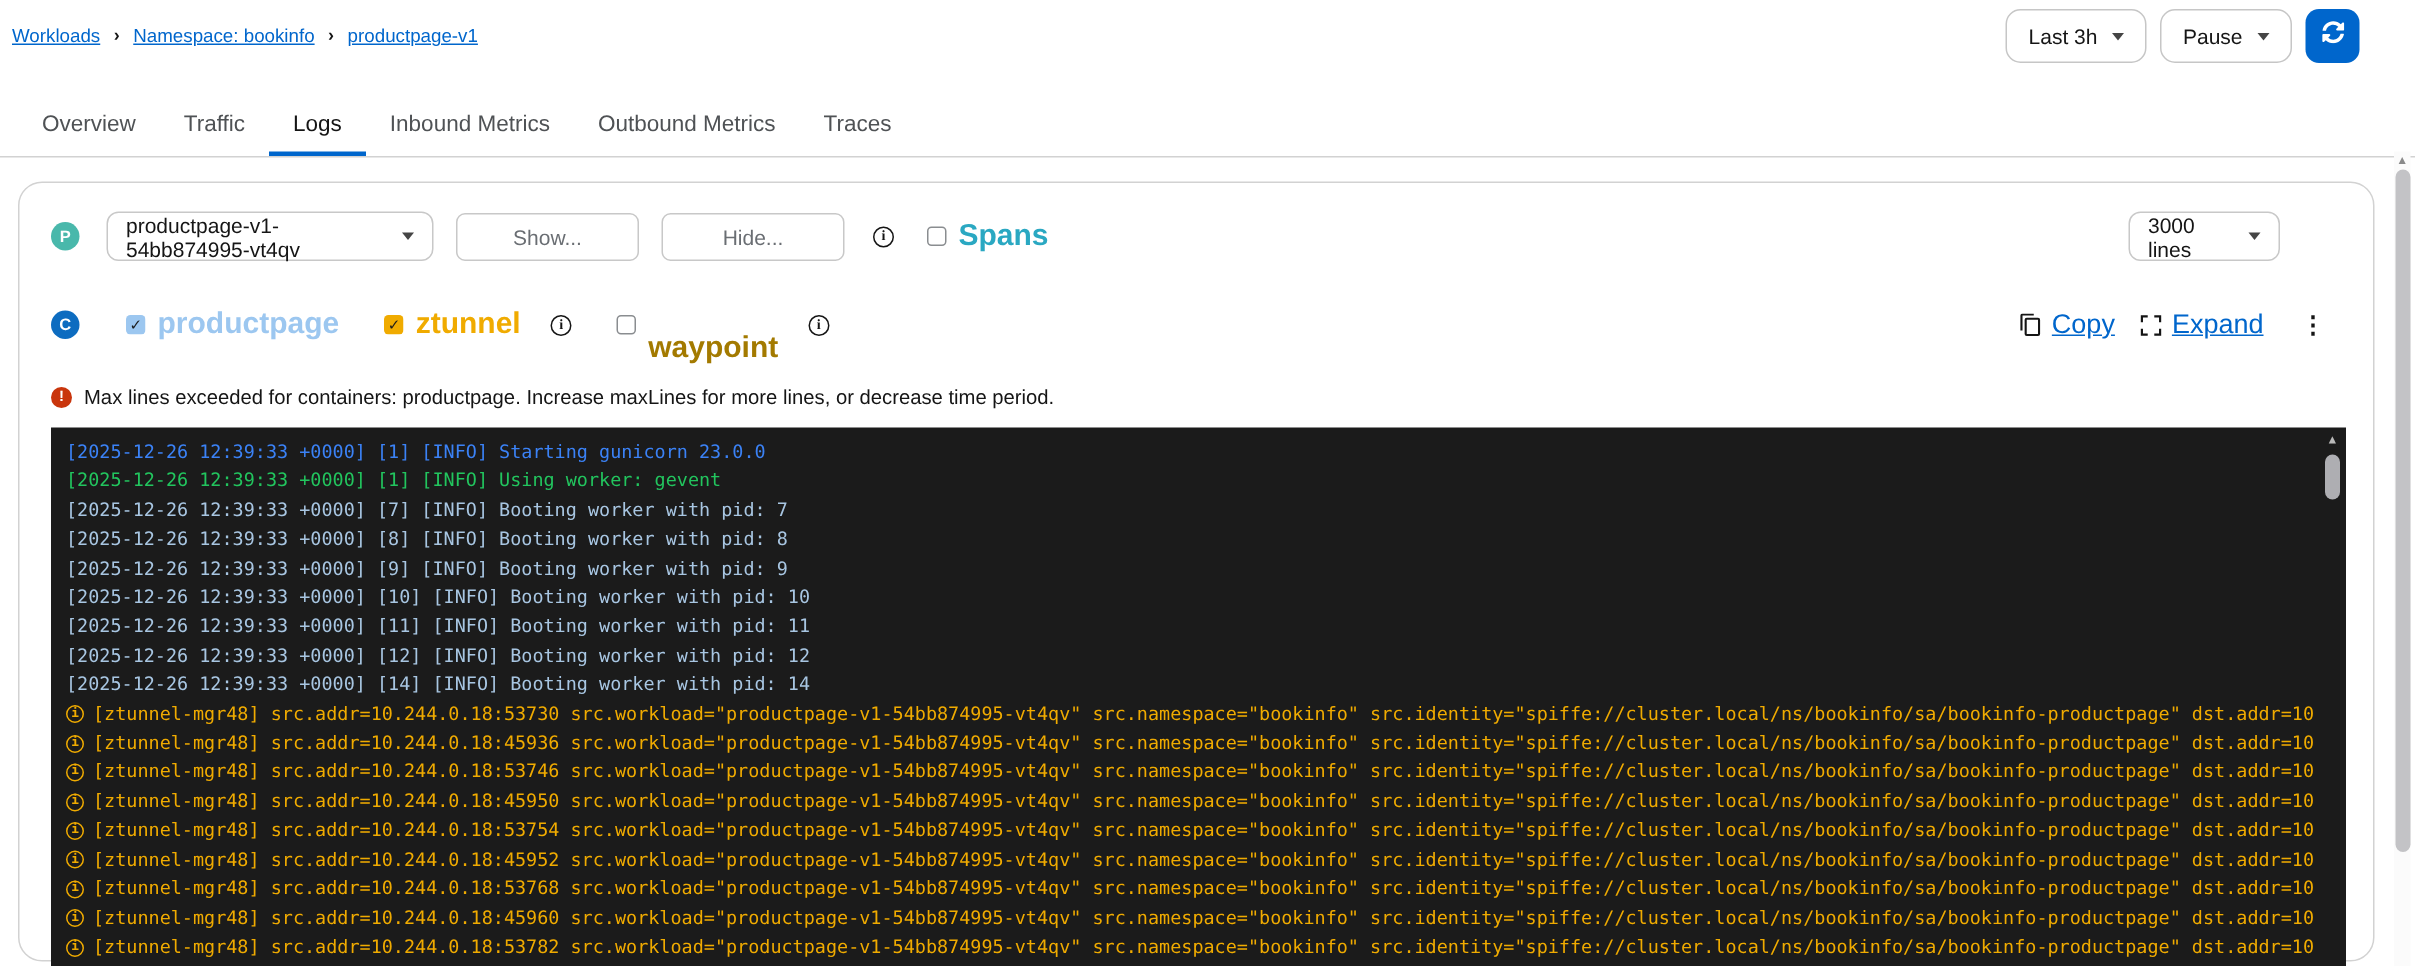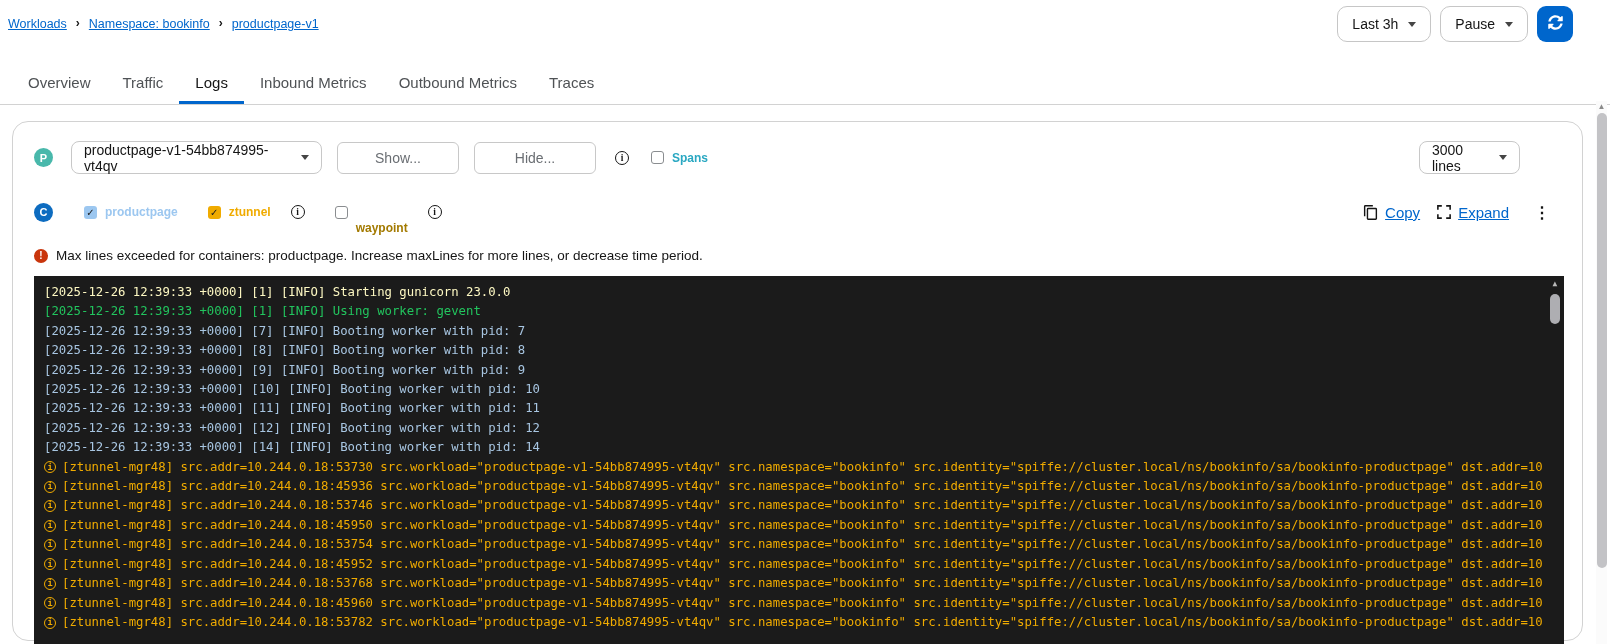--- a/index.html
+++ b/index.html
@@ -37,23 +37,23 @@
     font-family:"Liberation Sans",sans-serif; color:#151515; width:122px;text-align:center; }
   .text-input::placeholder { color:#6a6e73; }
   .info-icon { width:14px; height:14px; border:1.6px solid #151515; border-radius:50%;
     display:inline-flex; align-items:center; justify-content:center; font-size:9.5px; font-weight:bold;
     color:#151515; font-family:"Liberation Serif",serif; flex:0 0 auto; }
 
   .cb { width:13px; height:13px; border:1px solid #8a8d90; border-radius:3px; background:#fff;
     display:inline-flex; align-items:center; justify-content:center; font-size:10px; color:#1b1b1b;
     cursor:pointer; flex:0 0 auto; }
   .cb.checked { border-color:transparent; }
-  .cb-label { font-size:12px; font-weight:bold; }
-
-  .link { color:#0066cc; text-decoration:underline; font-size:15px; cursor:pointer; }
+  .cb-label { font-size:20px; font-weight:bold; }
+
+  .link { color:#0066cc; text-decoration:underline; font-size:18px; cursor:pointer; }
   .kebab-icon { font-size:16px; font-weight:bold; color:#151515; cursor:pointer; letter-spacing:0; }
 
   .warning-row { display:flex; align-items:center; gap:8px; margin-top:13px; font-size:13.5px; }
   .warn-icon { width:14px; height:14px; border-radius:50%; background:#c9350c; color:#fff;
     font-size:10px; font-weight:bold; display:flex; align-items:center; justify-content:center; flex:0 0 auto; }
 
   
   .log-pane { margin-top:13px; width:1530px; height:420px; background:#1b1b1b; position:relative;
     padding:7px 20px 0 10px; overflow:hidden;
     font-family:"DejaVu Sans Mono","Liberation Mono",monospace; font-size:12.3px; line-height:19.4px; }
@@ -104,21 +104,21 @@
   <div class="tab active">Logs</div>
   <div class="tab">Inbound Metrics</div>
   <div class="tab">Outbound Metrics</div>
   <div class="tab">Traces</div>
 </div>
 
 <div class="card">
 
   <div class="toolbar-row" style="padding-right:62px;">
     <span class="badge" id="pod-badge" style="background: rgb(73, 184, 171);">P</span>
-    <div class="select-box" style="width:251px; margin-left:18px;">
+    <div class="select-box" style="width:218px; margin-left:18px;">
       <span>productpage-v1-54bb874995-vt4qv</span>
       <span class="caret"></span>
     </div>
     <input class="text-input" style="margin-left: 15px;" placeholder="Show...">
     <input class="text-input" style="margin-left: 15px;" placeholder="Hide...">
     <span class="info-icon" style="margin-left:19px;">i</span>
     <span class="cb" id="spans-cb" style="margin-left:22px;"></span>
     <span class="cb-label" id="spans-label" style="margin-left: 8px; color: rgb(42, 168, 194);">Spans</span>
     <div class="select-box" style="width:101px; margin-left:auto;">
       <span>3000 lines</span>
@@ -162,21 +162,21 @@
     </div>
   </div>
 
   <div class="warning-row">
     <span class="warn-icon">!</span>
     <span>Max lines exceeded for containers: productpage. Increase maxLines for more lines, or decrease time period.</span>
   </div>
 
   <div class="log-pane" id="log-pane" style="background: rgb(27, 27, 27);">
     <div id="log-lines">
-        <div class="log-line" style="color: #fef9c3;"><span>[2025-12-26 12:39:33 +0000] [1] [INFO] Starting gunicorn 23.0.0</span></div>
+        <div class="log-line" style="color: #3b82f6;"><span>[2025-12-26 12:39:33 +0000] [1] [INFO] Starting gunicorn 23.0.0</span></div>
         <div class="log-line" style="color: #22c55e;"><span>[2025-12-26 12:39:33 +0000] [1] [INFO] Using worker: gevent</span></div>
         <div class="log-line" style="color: rgb(168, 198, 226);"><span>[2025-12-26 12:39:33 +0000] [7] [INFO] Booting worker with pid: 7</span></div>
         <div class="log-line" style="color: rgb(168, 198, 226);"><span>[2025-12-26 12:39:33 +0000] [8] [INFO] Booting worker with pid: 8</span></div>
         <div class="log-line" style="color: rgb(168, 198, 226);"><span>[2025-12-26 12:39:33 +0000] [9] [INFO] Booting worker with pid: 9</span></div>
         <div class="log-line" style="color: rgb(168, 198, 226);"><span>[2025-12-26 12:39:33 +0000] [10] [INFO] Booting worker with pid: 10</span></div>
         <div class="log-line" style="color: rgb(168, 198, 226);"><span>[2025-12-26 12:39:33 +0000] [11] [INFO] Booting worker with pid: 11</span></div>
         <div class="log-line" style="color: rgb(168, 198, 226);"><span>[2025-12-26 12:39:33 +0000] [12] [INFO] Booting worker with pid: 12</span></div>
         <div class="log-line" style="color: rgb(168, 198, 226);"><span>[2025-12-26 12:39:33 +0000] [14] [INFO] Booting worker with pid: 14</span></div>
         <div class="log-line" style="color: rgb(240, 171, 0);"><span class="log-info-icon">i</span><span>[ztunnel-mgr48] src.addr=10.244.0.18:53730 src.workload="productpage-v1-54bb874995-vt4qv" src.namespace="bookinfo" src.identity="spiffe://cluster.local/ns/bookinfo/sa/bookinfo-productpage" dst.addr=10.244.0.21:15008 dst.hbone_addr</span></div>
         <div class="log-line" style="color: rgb(240, 171, 0);"><span class="log-info-icon">i</span><span>[ztunnel-mgr48] src.addr=10.244.0.18:45936 src.workload="productpage-v1-54bb874995-vt4qv" src.namespace="bookinfo" src.identity="spiffe://cluster.local/ns/bookinfo/sa/bookinfo-productpage" dst.addr=10.244.0.21:15008 dst.hbone_addr</span></div>

